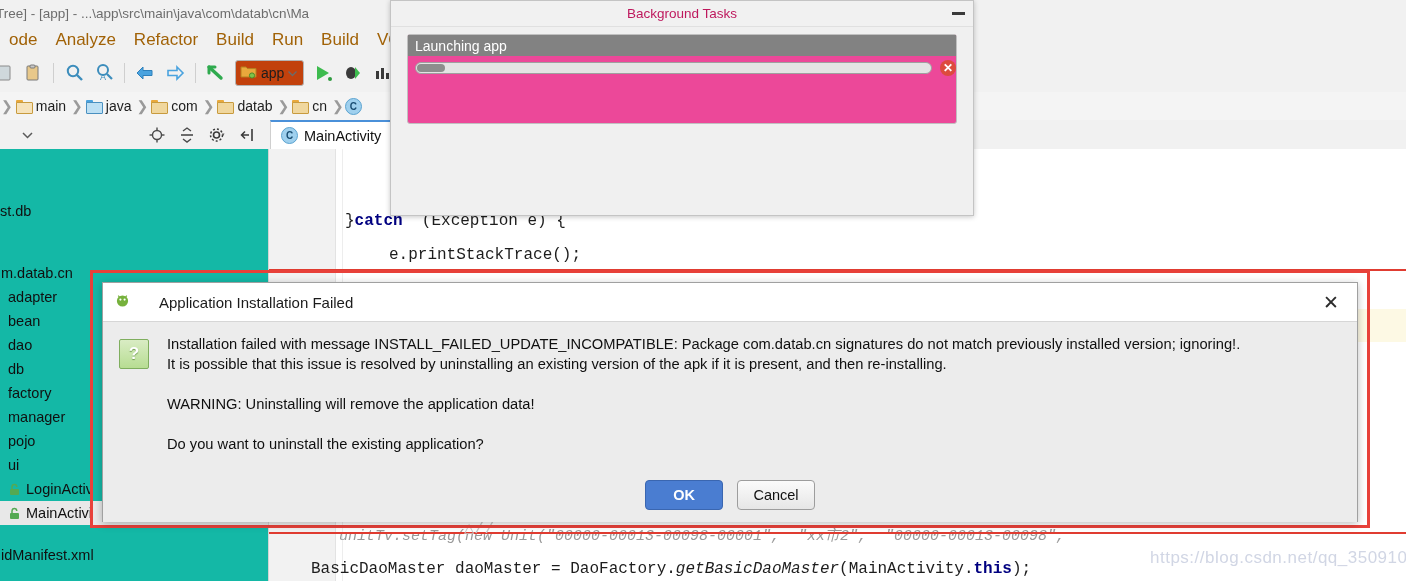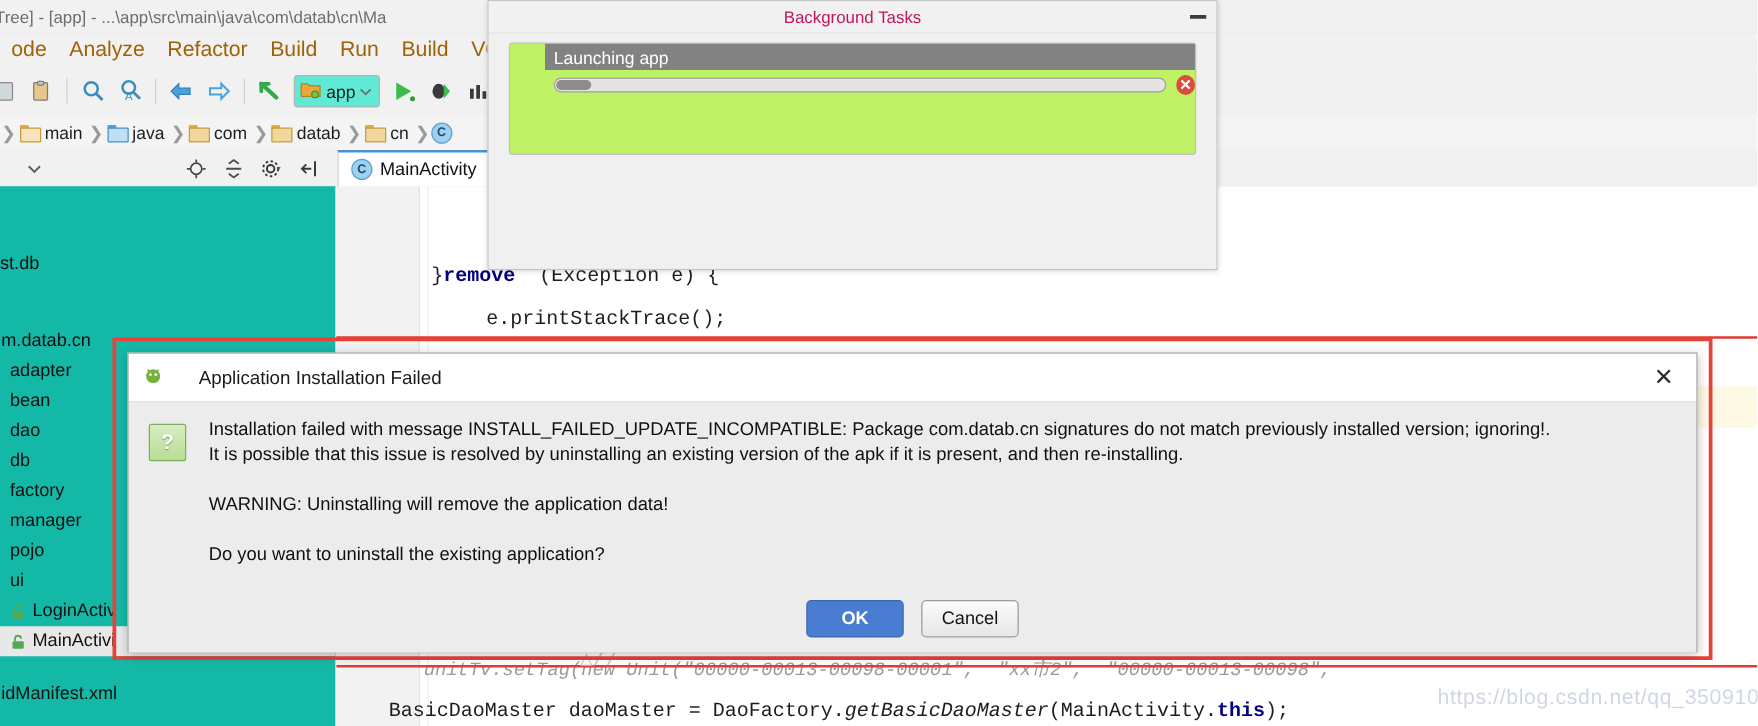--- a/index.html
+++ b/index.html
@@ -37,21 +37,21 @@
   
   #toolbar{
     position:absolute;left:0;top:53px;width:1406px;height:39px;
     background:#f1f1f1;display:flex;align-items:center;
     border-bottom:1px solid #dcdcdc;
   }
   .tb-ico{width:26px;height:26px;display:flex;align-items:center;justify-content:center;margin:0 2px;}
   .tb-sep{width:1px;height:20px;background:#cfcfcf;margin:0 5px;}
   #run-config{
     display:flex;align-items:center;gap:4px;height:24px;padding:0 6px 0 4px;
-    border:1px solid #b4b4b4;border-radius:3px;background:#5eead4;margin-left:4px;
+    border:1px solid #b4b4b4;border-radius:3px;background:#c2410c;margin-left:4px;
   }
   #run-config .rc-label{font-size:14px;color:#1d1d1d;}
 
   
   #breadcrumb{
     position:absolute;left:0;top:92px;width:1406px;height:28px;
     background:#f4f4f4;display:flex;align-items:center;
     border-bottom:1px solid #dcdcdc;
   }
   .crumb{display:flex;align-items:center;gap:5px;padding:0 4px 0 2px;font-size:14px;color:#1d1d1d;}
@@ -115,21 +115,21 @@
     height:25px;background:#f1f1f1;border-bottom:1px solid #e0e0e0;
     display:flex;align-items:center;justify-content:center;position:relative;
   }
   #bg-title .t{color:#be185d;font-size:13.5px;}
   #bg-min{
     position:absolute;right:8px;top:11px;width:13px;height:3px;background:#3a3a3a;
   }
   #bg-body{position:absolute;left:0;top:26px;width:582px;height:188px;background:#f0f0f0;}
   #task-panel{
     position:absolute;left:16px;top:7px;width:550px;height:90px;
-    background:#bef264;border:1px solid #c0c0c0;border-radius:3px;box-sizing:border-box;padding-left:28px;
+    background:#ec4899;border:1px solid #c0c0c0;border-radius:3px;box-sizing:border-box;
   }
   #task-head{
     height:21px;background:#828282;display:flex;align-items:center;padding-left:7px;
   }
   #task-head .h{color:#ffffff;font-size:14px;}
   #task-sub{padding:2px 0 0 7px;font-size:14px;color:#1b1b1b;}
   #prog-row{display:flex;align-items:center;gap:8px;padding:4px 0 0 7px;}
   #progbar{
     width:518px;height:12px;border:1px solid #9f9f9f;border-radius:6px;background:#e4e4e4;
     box-sizing:border-box;overflow:hidden;position:relative;
@@ -437,21 +437,21 @@
       <span>idManifest.xml</span>
     </div>
   </div>
 
   <div id="editor">
     <div id="gutter"></div>
     <div id="gutter2"></div>
 
     <div class="hl-band" style="top:160px;width:1137px"></div>
 
-    <div class="code-line" style="top:63px"><span>}</span><span class="kw">remove</span><span>  (Exception e) {</span></div>
+    <div class="code-line" style="top:63px"><span>}</span><span class="kw">catch</span><span>  (Exception e) {</span></div>
     <div class="code-line" style="top:97px;left:120px"><span>e.printStackTrace();</span></div>
     <div class="red-underline" style="left:0px;top:120px;width:1137px"></div>
 
     <div class="code-line cmt" style="top:377px;left:70px;font-size:15px"><span>unitTv.setTag(new Unit("00000-00013-00098-00001",  "xx市2",  "00000-00013-00098",</span></div>
     <div class="red-underline" style="left:0px;top:383px;width:1137px"></div>
 
     <div class="code-line" style="top:411px;left:42px">BasicDaoMaster daoMaster = DaoFactory.<span class="ital">getBasicDaoMaster</span>(MainActivity.<span class="kw">this</span>);</div>
 
     <div style="position:absolute;left:195px;top:368px;color:#c8c8c8;font-size:17px;font-family:'Liberation Mono',monospace;">△//</div>
   </div>

